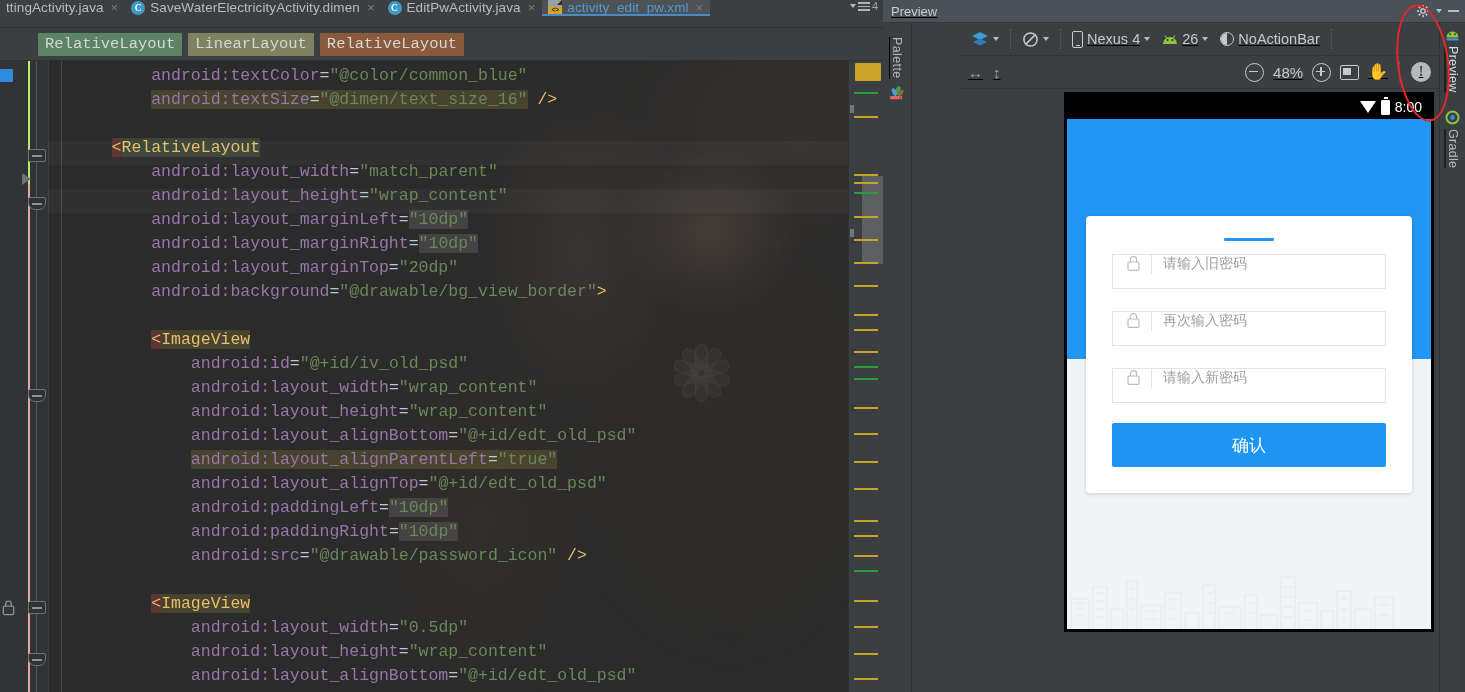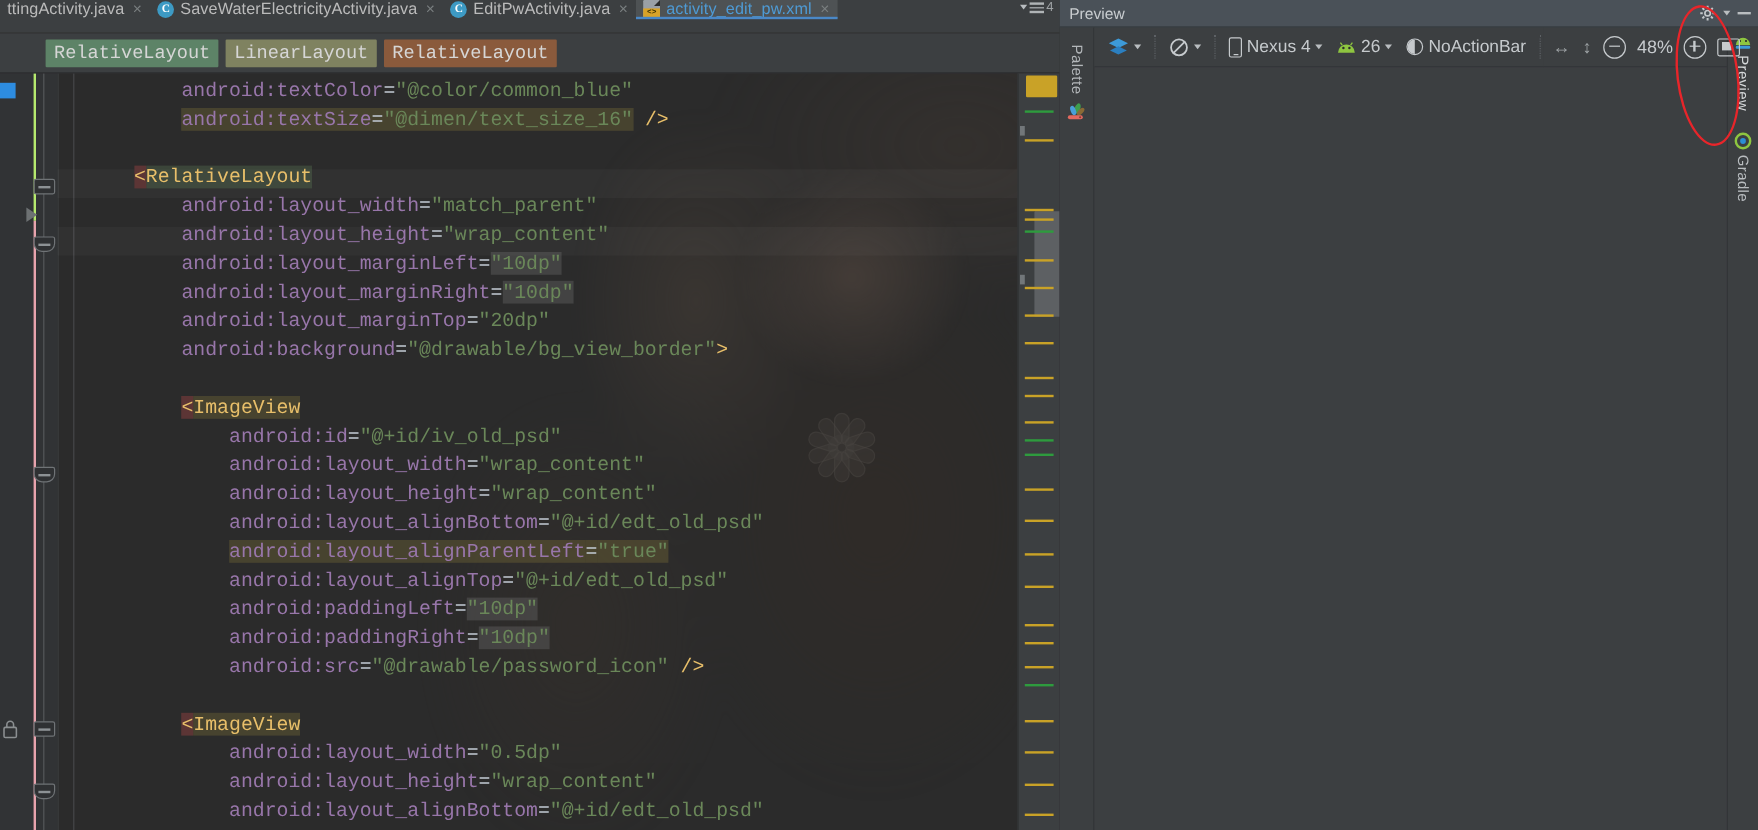--- a/index.html
+++ b/index.html
@@ -201,21 +201,21 @@
     position:absolute; left:6px; top:2px; width:26px; height:18px;
     background:#c9a227; border-radius:1px;
   }
   .stripe .dot { position:absolute; left:1px; width:4px; height:8px; background:#72777a; }
 
   
   .preview-pane {
     position:relative;
     width: 582px; height: 692px;
     background:#3c3f41;
-    display:flex; flex-direction:column;
+    display:flex; flex-direction:column;text-decoration:underline;
   }
   .pv-title {
     height: 23px; background:#4a5158;
     display:flex; align-items:center;
     padding-left: 8px; gap:4px;
     color:#c9cdd0; font-size:13px;
     border-bottom:1px solid #33373a;
   }
   .pv-title .sp { margin-left:auto; display:flex; align-items:center; gap:6px; padding-right:6px;}
   .gear {
@@ -230,21 +230,21 @@
     width:29px; background:#3c3f41; border-right:1px solid #323537;
     display:flex; flex-direction:column; align-items:center;
     padding-top:14px; gap:6px;
   }
   .vtext {
     writing-mode: vertical-rl;
     font-size:12.5px; color:#b3b7ba; letter-spacing:.4px;
   }
   .palette-ico { width:18px; height:16px; }
 
-  .pv-main { flex:1; display:flex; flex-direction:row; min-width:0; }
+  .pv-main { flex:1; display:flex; flex-direction:column; min-width:0;margin-left:48px; }
   .pv-toolbar {
     height:33px; background:#3c3f41; display:flex; align-items:center;
     gap:6px; padding-left:8px; color:#c6cacd; font-size:14.5px;
     border-bottom:1px solid #333639;
   }
   .tb-item { display:flex; align-items:center; gap:4px; padding:2px 3px; white-space:nowrap;}
   .tb-sep { width:1px; height:20px; border-left:1px dotted #5d6165; margin:0 2px; }
   .phone-ico {
     width:11px;height:17px;border:1.6px solid #c6cacd;border-radius:2px;
   }
@@ -345,21 +345,21 @@
 
   <div class="editor-pane">
 
     <div class="tab-strip" id="tabstrip">
         <div class="tab">
           <span class="tname">ttingActivity.java</span>
           <span class="tclose">×</span>
         </div>
         <div class="tab">
           <span class="ico-java">C</span>
-          <span class="tname">SaveWaterElectricityActivity.java</span>
+          <span class="tname">SaveWaterElectricityActivity.dimen</span>
           <span class="tclose">×</span>
         </div>
         <div class="tab">
           <span class="ico-java">C</span>
           <span class="tname">EditPwActivity.java</span>
           <span class="tclose">×</span>
         </div>
         <div class="tab active">
           <span class="ico-xml"></span>
           <span class="tname">activity_edit_pw.xml</span>

